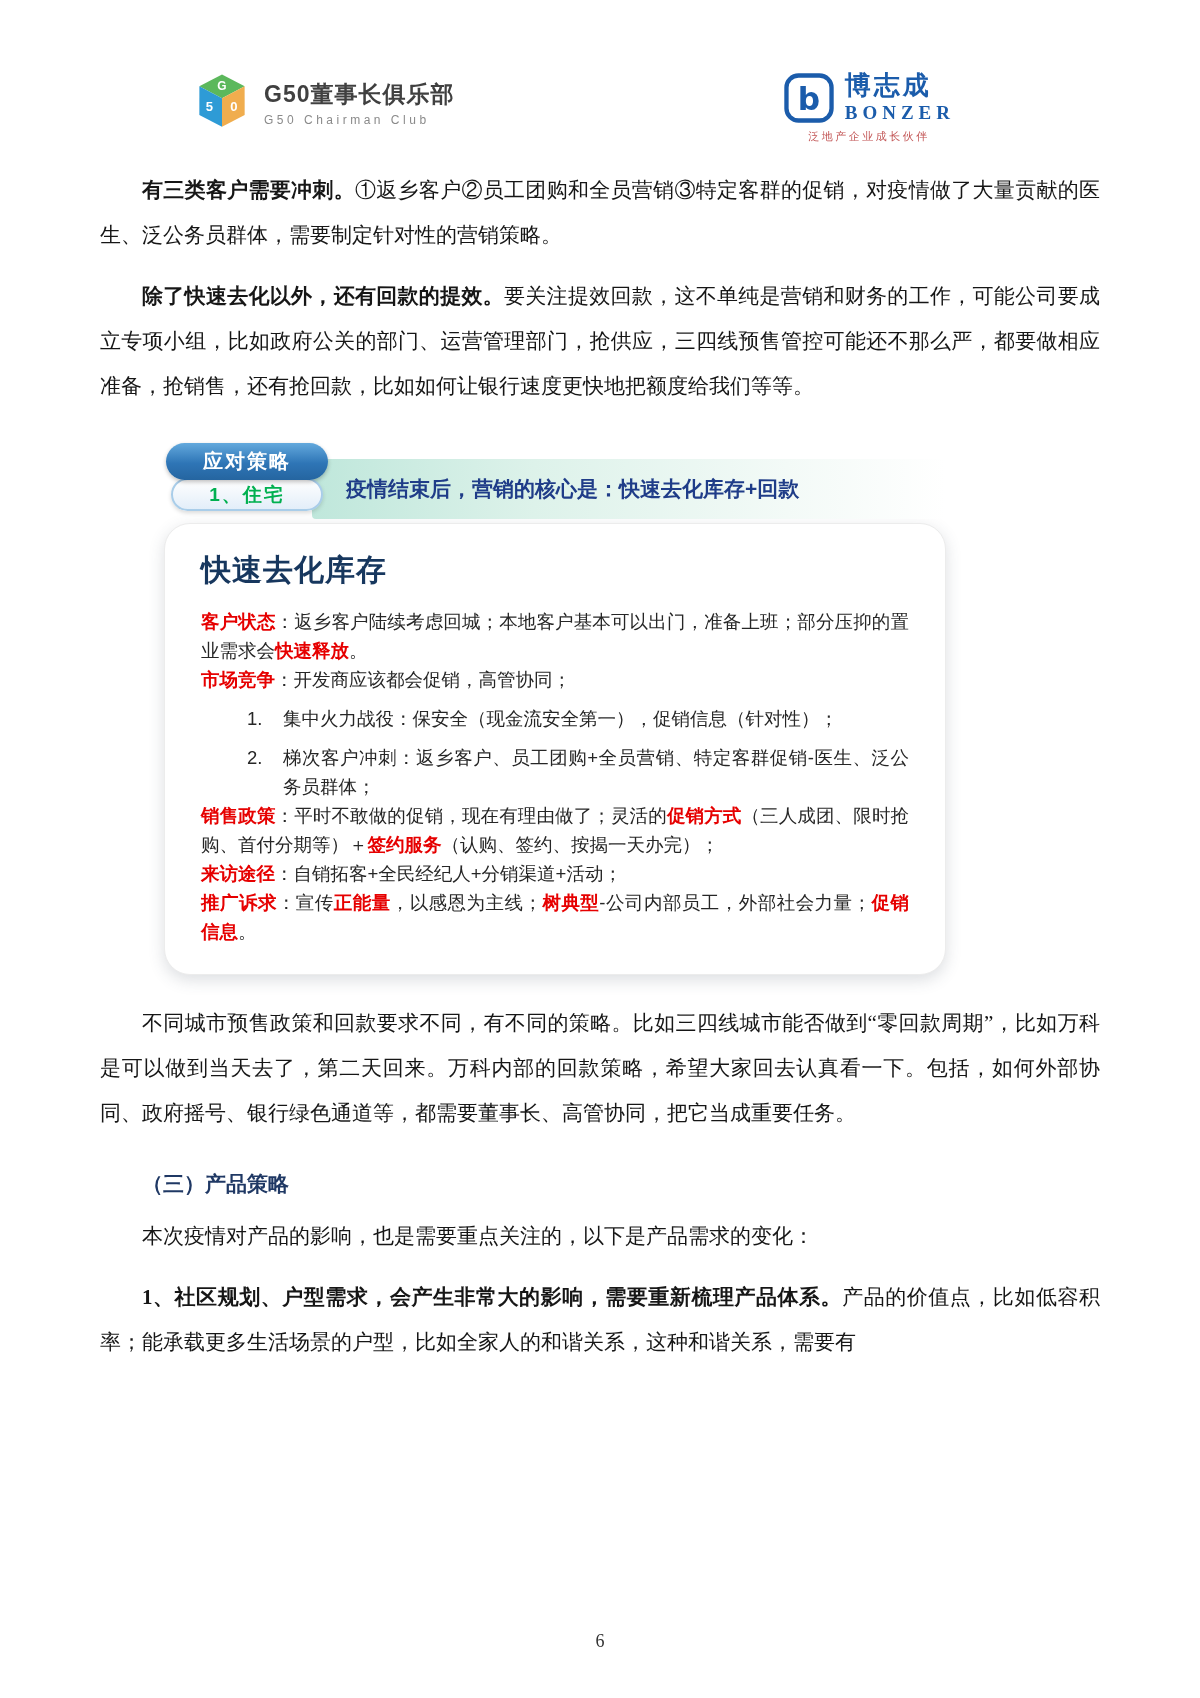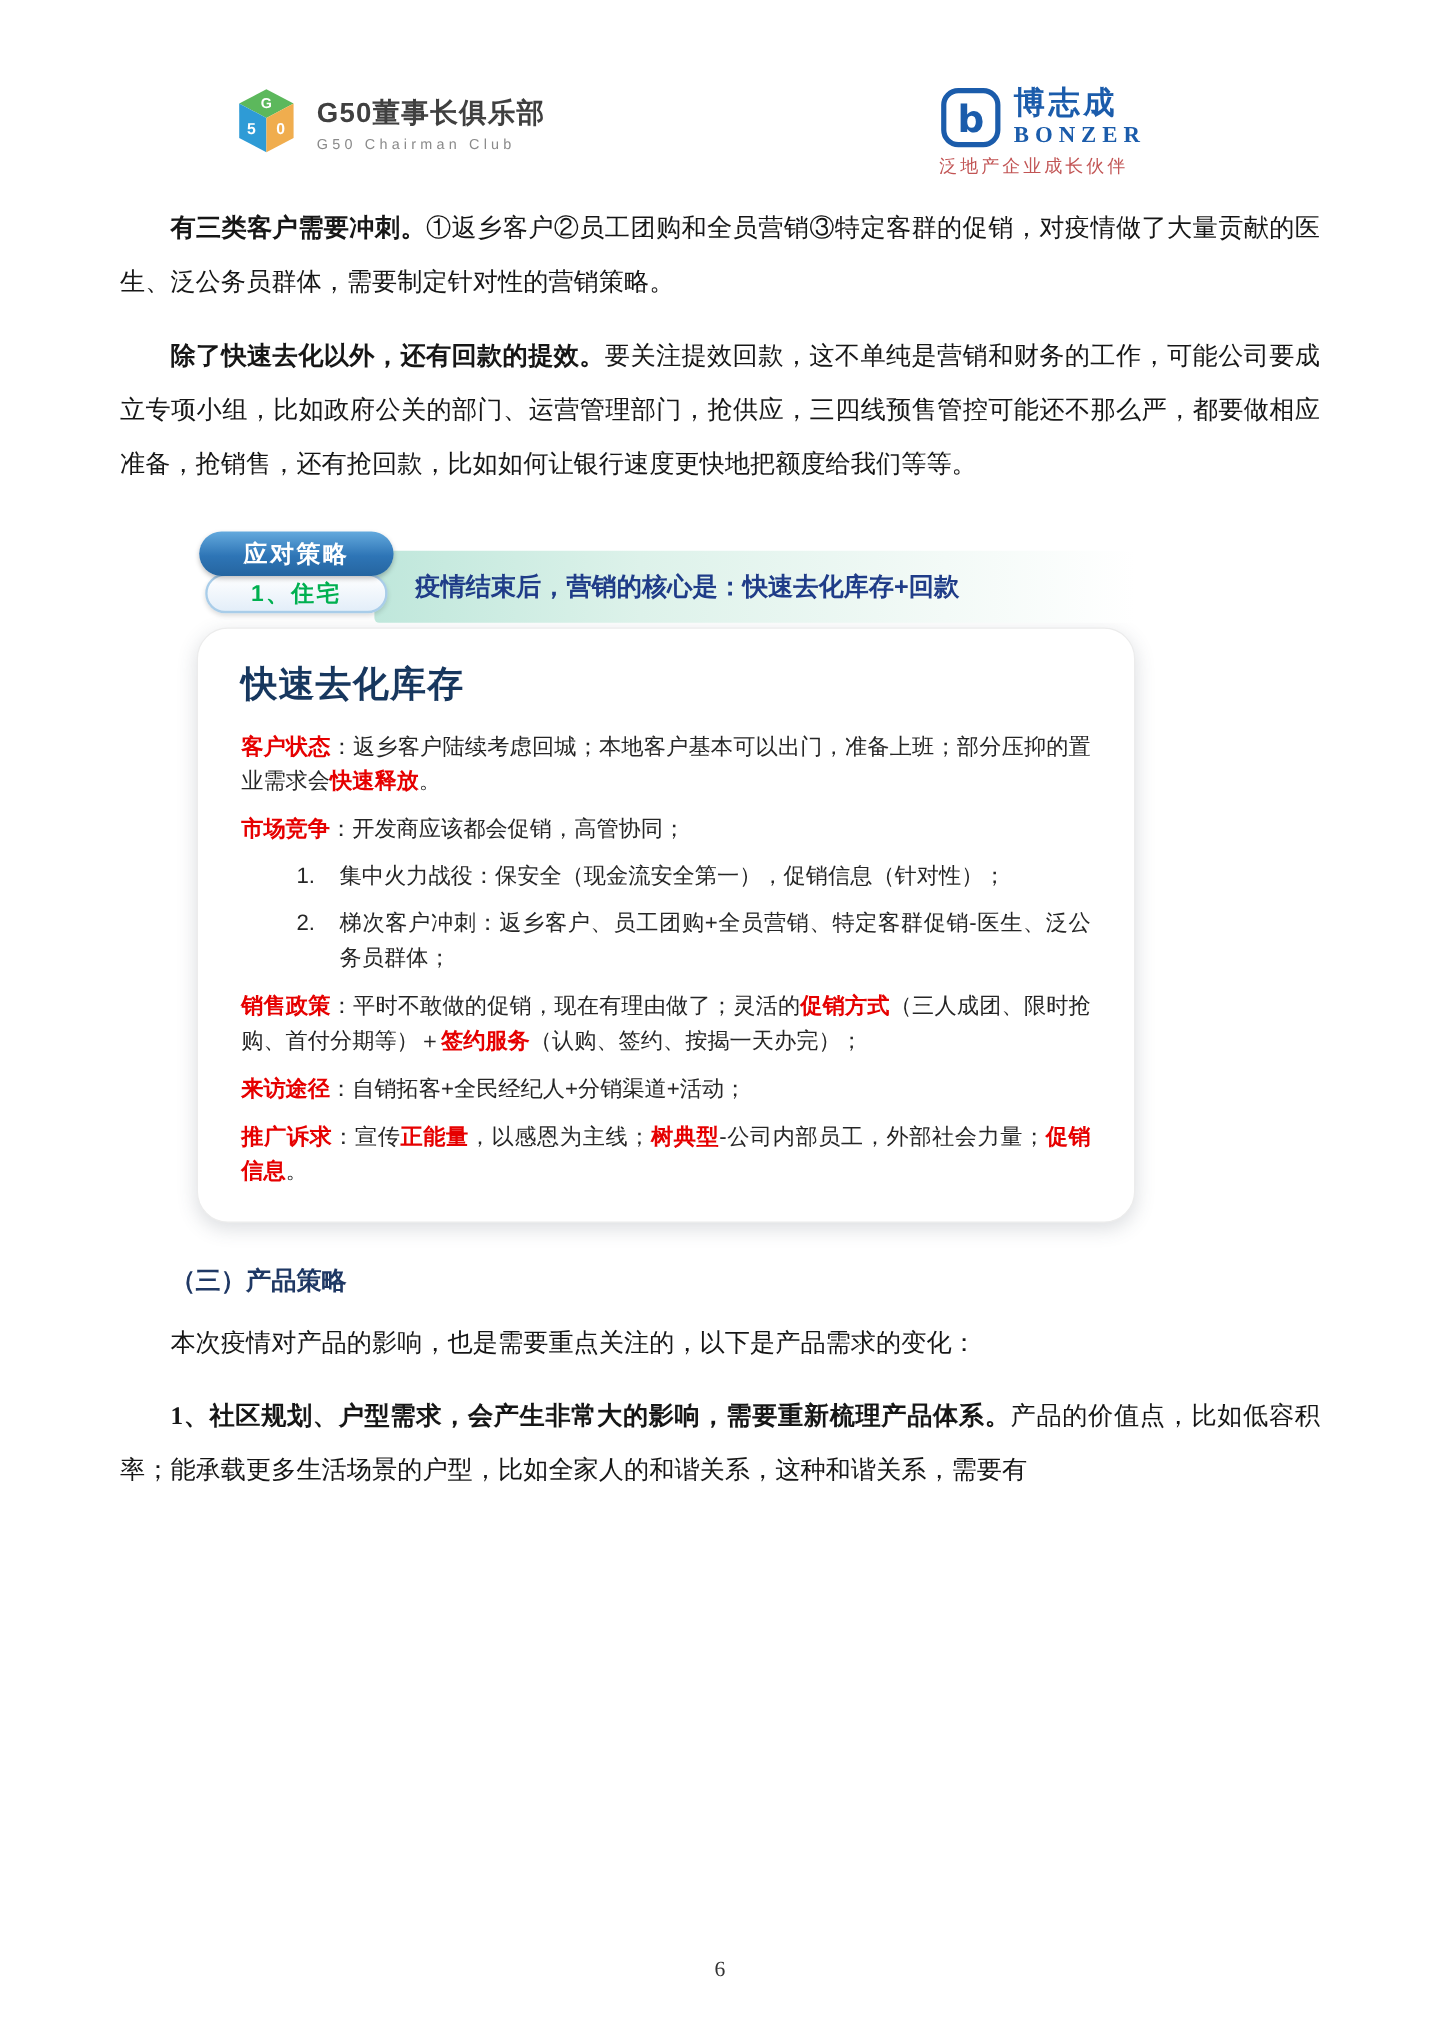--- a/index.html
+++ b/index.html
@@ -25,21 +25,21 @@
     height: 78px;
     margin-bottom: 18px;
   }
   .logo { display: flex; align-items: center; gap: 12px; font-family: "Liberation Sans", "DejaVu Sans", sans-serif; }
   .g50-text .g50-title { font-size: 23px; font-weight: 700; color: #404040; letter-spacing: 1px; }
   .g50-text .g50-sub { font-size: 12px; color: #8a8a8a; letter-spacing: 3.5px; margin-top: 3px; }
   .bz-wrap { display: flex; flex-direction: column; }
   .bz-row { display: flex; align-items: center; gap: 10px; }
   .bz-text .bz-title { font-size: 26px; font-weight: 700; color: #1b5cab; letter-spacing: 3px; line-height: 1.05; }
   .bz-text .bz-sub { font-size: 19px; font-weight: 700; color: #1b5cab; letter-spacing: 5px; margin-top: 2px; }
-  .bz-tag { font-size: 15px; color: #c25555; letter-spacing: 2.5px; margin-top: 5px; text-align: left; }
+  .bz-tag { font-size: 11px; color: #c25555; letter-spacing: 2.5px; margin-top: 5px; text-align: center; }
 
   
   .body-p {
     font-size: 21px;
     line-height: 45px;
     text-align: justify;
     text-indent: 2em;
     margin-top: 16px;
     color: #161616;
   }
@@ -114,21 +114,20 @@
     font-size: 30px;
     font-weight: 800;
     color: #17375e;
     letter-spacing: 1px;
     margin-bottom: 16px;
   }
   .s-line {
     font-size: 18.5px;
     line-height: 29px;
     color: #262626;
-    margin-top: 11px;
     text-align: justify;
   }
   .s-num-line {
     display: flex;
     margin-top: 10px;
     margin-left: 46px;
     font-size: 18.5px;
     line-height: 29px;
     color: #262626;
   }
@@ -202,20 +201,21 @@
         <div class="s-num-line">
           <span class="s-num">2.</span>
           <span class="s-num-text"><span>梯次客户冲刺：返乡客户、员工团购+全员营销、特定客群促销-医生、泛公务员群体；</span></span>
         </div>
         <div class="s-line"><span data-b="1" style="color: rgb(230, 0, 0); font-weight: 700;">销售政策</span><span>：平时不敢做的促销，现在有理由做了；灵活的</span><span data-b="1" style="color: rgb(230, 0, 0); font-weight: 700;">促销方式</span><span>（三人成团、限时抢购、首付分期等）＋</span><span data-b="1" style="color: rgb(230, 0, 0); font-weight: 700;">签约服务</span><span>（认购、签约、按揭一天办完）；</span></div>
         <div class="s-line"><span data-b="1" style="color: rgb(230, 0, 0); font-weight: 700;">来访途径</span><span>：自销拓客+全民经纪人+分销渠道+活动；</span></div>
         <div class="s-line"><span data-b="1" style="color: rgb(230, 0, 0); font-weight: 700;">推广诉求</span><span>：宣传</span><span data-b="1" style="color: rgb(230, 0, 0); font-weight: 700;">正能量</span><span>，以感恩为主线；</span><span data-b="1" style="color: rgb(230, 0, 0); font-weight: 700;">树典型</span><span>-公司内部员工，外部社会力量；</span><span data-b="1" style="color: rgb(230, 0, 0); font-weight: 700;">促销信息</span><span>。</span></div>
       </div>
     </figure>
 
+    <p class="body-p"><span>不同城市预售政策和回款要求不同，有不同的策略。比如三四线城市能否做到“零回款周期”，比如万科是可以做到当天去了，第二天回来。万科内部的回款策略，希望大家回去认真看一下。包括，如何外部协同、政府摇号、银行绿色通道等，都需要董事长、高管协同，把它当成重要任务。</span></p>
     <h3 class="sec-heading">（三）产品策略</h3>
     <p class="body-p"><span>本次疫情对产品的影响，也是需要重点关注的，以下是产品需求的变化：</span></p>
     <p class="body-p"><span data-b="1" style="font-weight: 700;">1、社区规划、户型需求，会产生非常大的影响，需要重新梳理产品体系。</span><span>产品的价值点，比如低容积率；能承载更多生活场景的户型，比如全家人的和谐关系，这种和谐关系，需要有</span></p>
   </main>
 
   <div class="page-num">6</div>
 
 </div>
 
 </body></html>

